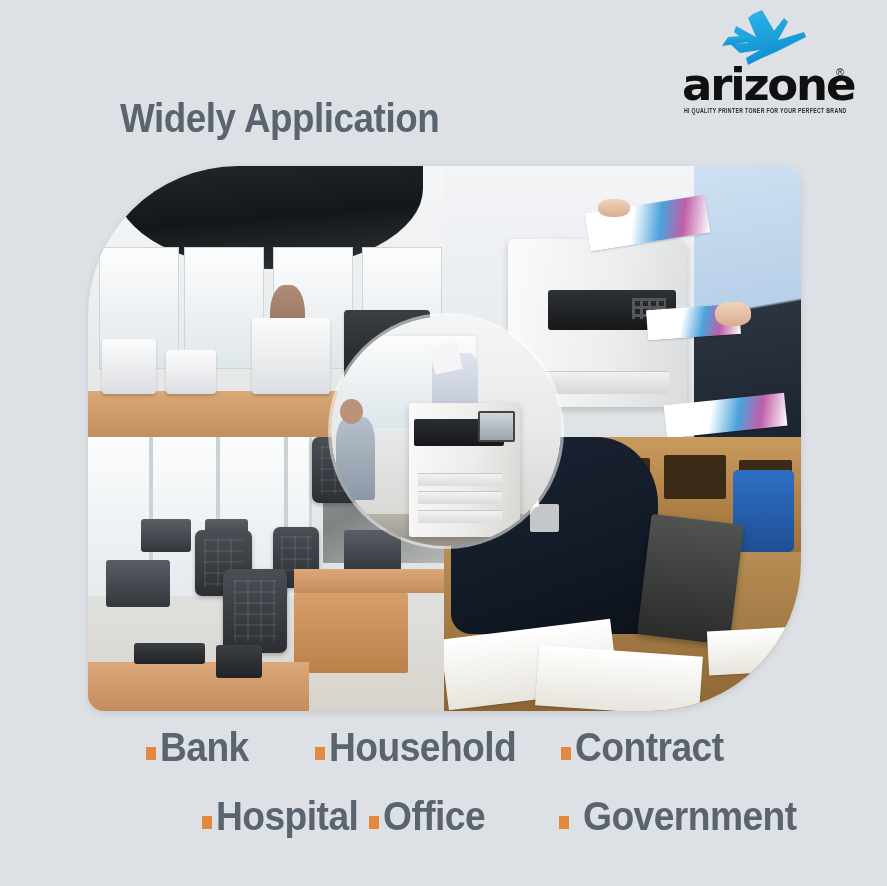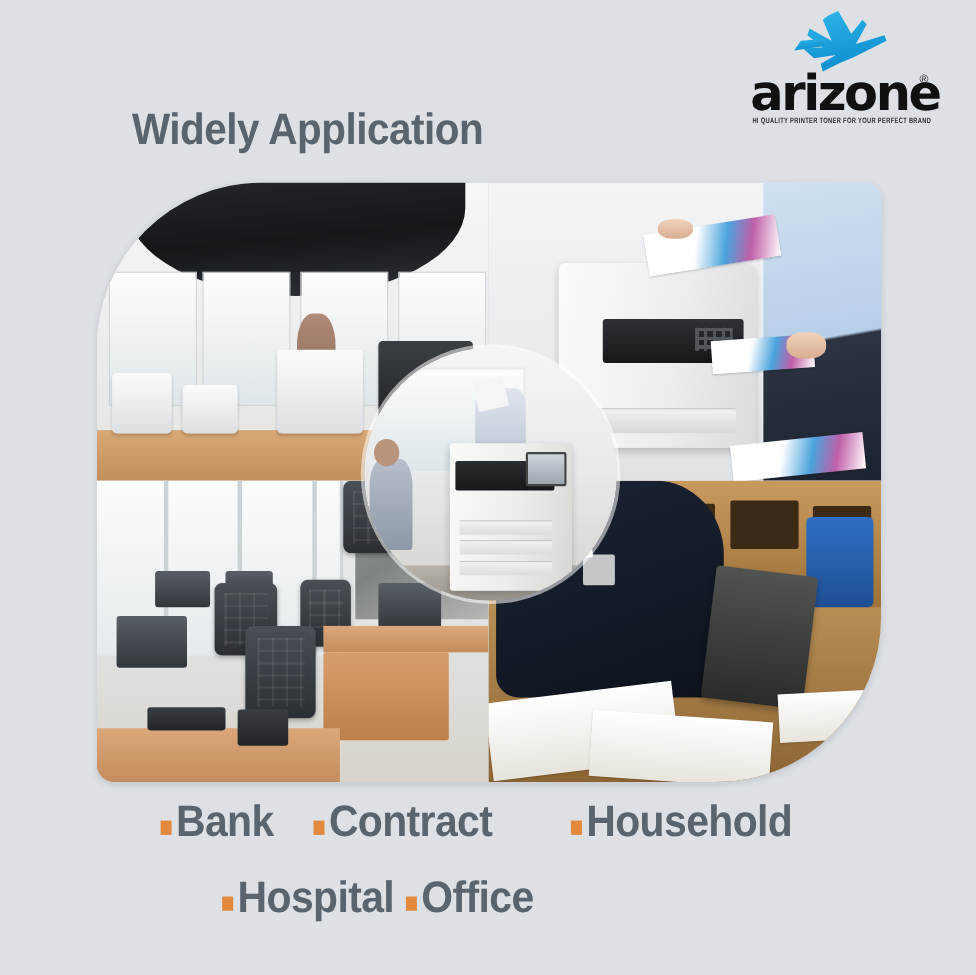--- a/index.html
+++ b/index.html
@@ -486,33 +486,37 @@
   </div>
 </div>
 
 <div id="labels">
 
   <div class="label-row" style="padding-left:146px;">
     <span class="label-item">
       <span class="bullet"></span>
       <span class="label-text">Bank</span>
     </span>
+    <span class="label-item" style="margin-left:60px;">
+      <span class="bullet"></span>
+      <span class="label-text">Household</span>
+    </span>
     <span class="label-item" style="margin-left:30px;">
       <span class="bullet"></span>
       <span class="label-text">Contract</span>
-    </span>
-    <span class="label-item" style="margin-left:60px;">
-      <span class="bullet"></span>
-      <span class="label-text">Household</span>
     </span>
   </div>
 
   <div class="label-row" style="padding-left:146px; margin-top:24px;">
     <span class="label-item" style="margin-left:56px;">
       <span class="bullet"></span>
       <span class="label-text">Hospital</span>
     </span>
     <span class="label-item">
       <span class="bullet"></span>
       <span class="label-text">Office</span>
     </span>
+    <span class="label-item" style="margin-left:66px;">
+      <span class="bullet" style="margin-right:14px;"></span>
+      <span class="label-text">Government</span>
+    </span>
   </div>
 </div>
 
 </body></html>

